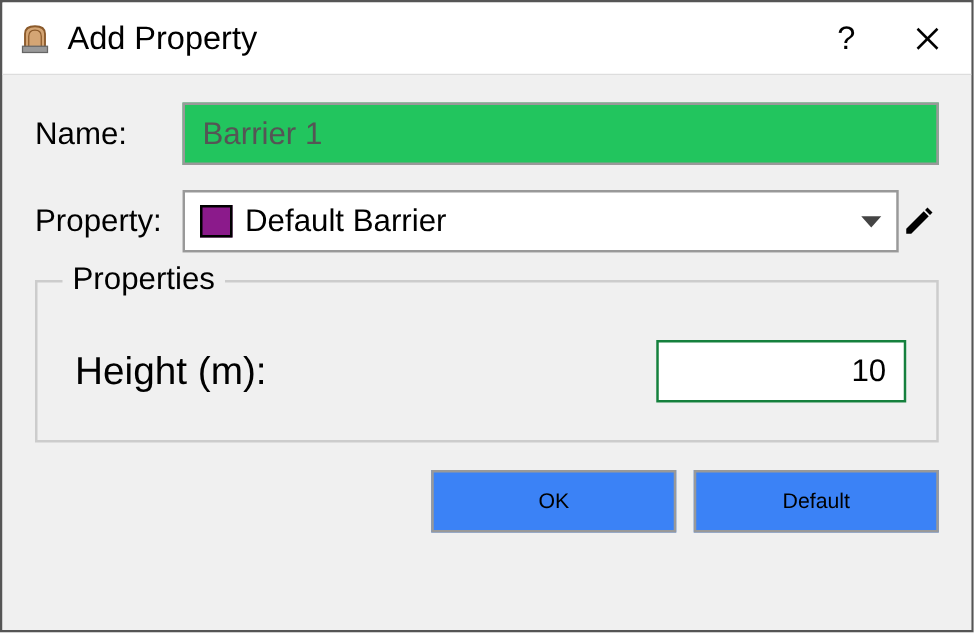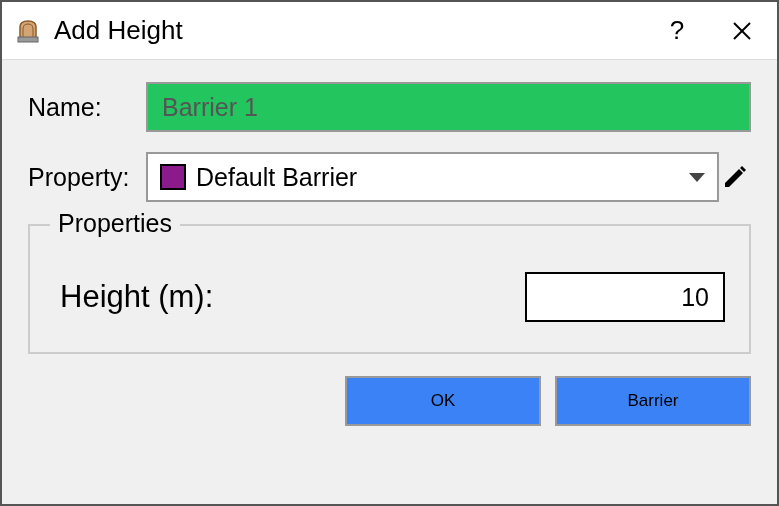--- a/index.html
+++ b/index.html
@@ -152,21 +152,21 @@
     }
     .prop-label {
       font-size: 31px;
       color: #000;
       flex: 1;
       padding-left: 6px;
     }
     .prop-input {
       width: 200px;
       height: 50px;
-      border: 2px solid #000000;
+      border: 2px solid #15803d;
       background: #fff;
       font-size: 25px;
       padding: 0 14px;
       text-align: right;
       color: #000;
       font-family: inherit;
     }
     .button-row {
       display: flex;
       justify-content: flex-end;
@@ -189,21 +189,21 @@
 
 <div class="window">
   <div class="titlebar">
     <div class="titlebar-icon">
       <svg width="28" height="28" viewBox="0 0 28 28">
         <path d="M 6 22 L 6 10 Q 6 4 14 4 Q 22 4 22 10 L 22 22 Z" fill="#d4a574" stroke="#8b5a2b" stroke-width="1.5"></path>
         <path d="M 9 22 L 9 12 Q 9 7 14 7 Q 19 7 19 12 L 19 22" fill="none" stroke="#8b5a2b" stroke-width="1"></path>
         <rect x="4" y="20" width="20" height="5" fill="#999" stroke="#666" stroke-width="1"></rect>
       </svg>
     </div>
-    <div class="titlebar-title">Add Height</div>
+    <div class="titlebar-title">Add Property</div>
     <div class="titlebar-help">?</div>
     <div class="titlebar-close">
       <svg width="20" height="20" viewBox="0 0 20 20">
         <line x1="2" y1="2" x2="18" y2="18" stroke="#000" stroke-width="2"></line>
         <line x1="18" y1="2" x2="2" y2="18" stroke="#000" stroke-width="2"></line>
       </svg>
     </div>
   </div>
 
   <div class="content">
@@ -231,16 +231,16 @@
     <div class="fieldset">
       <div class="fieldset-legend">Properties</div>
       <div class="prop-row">
         <div class="prop-label">Height (m):</div>
         <input type="text" class="prop-input" value="10" style="">
       </div>
     </div>
 
     <div class="button-row">
       <button class="btn">OK</button>
-      <button class="btn">Barrier</button>
+      <button class="btn">Default</button>
     </div>
   </div>
 </div>
 
 </body></html>

